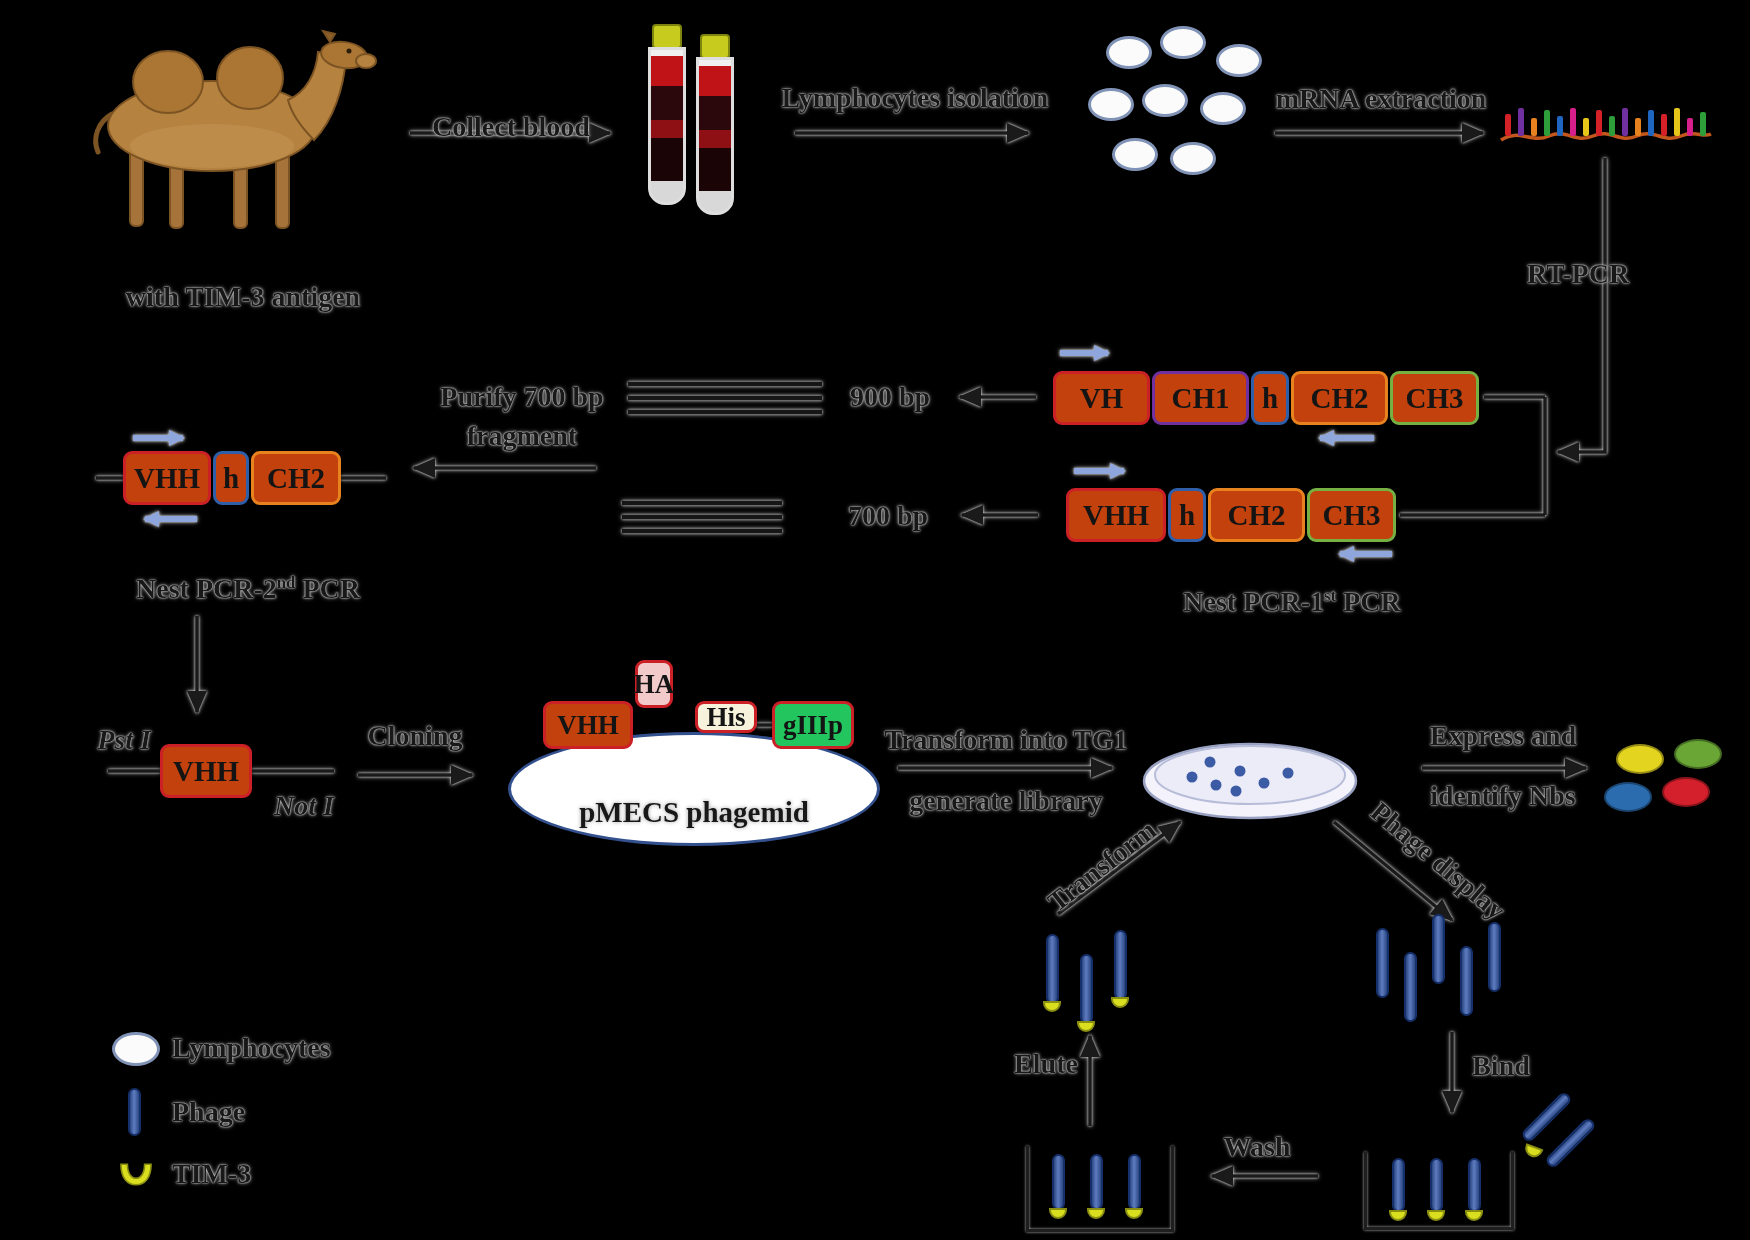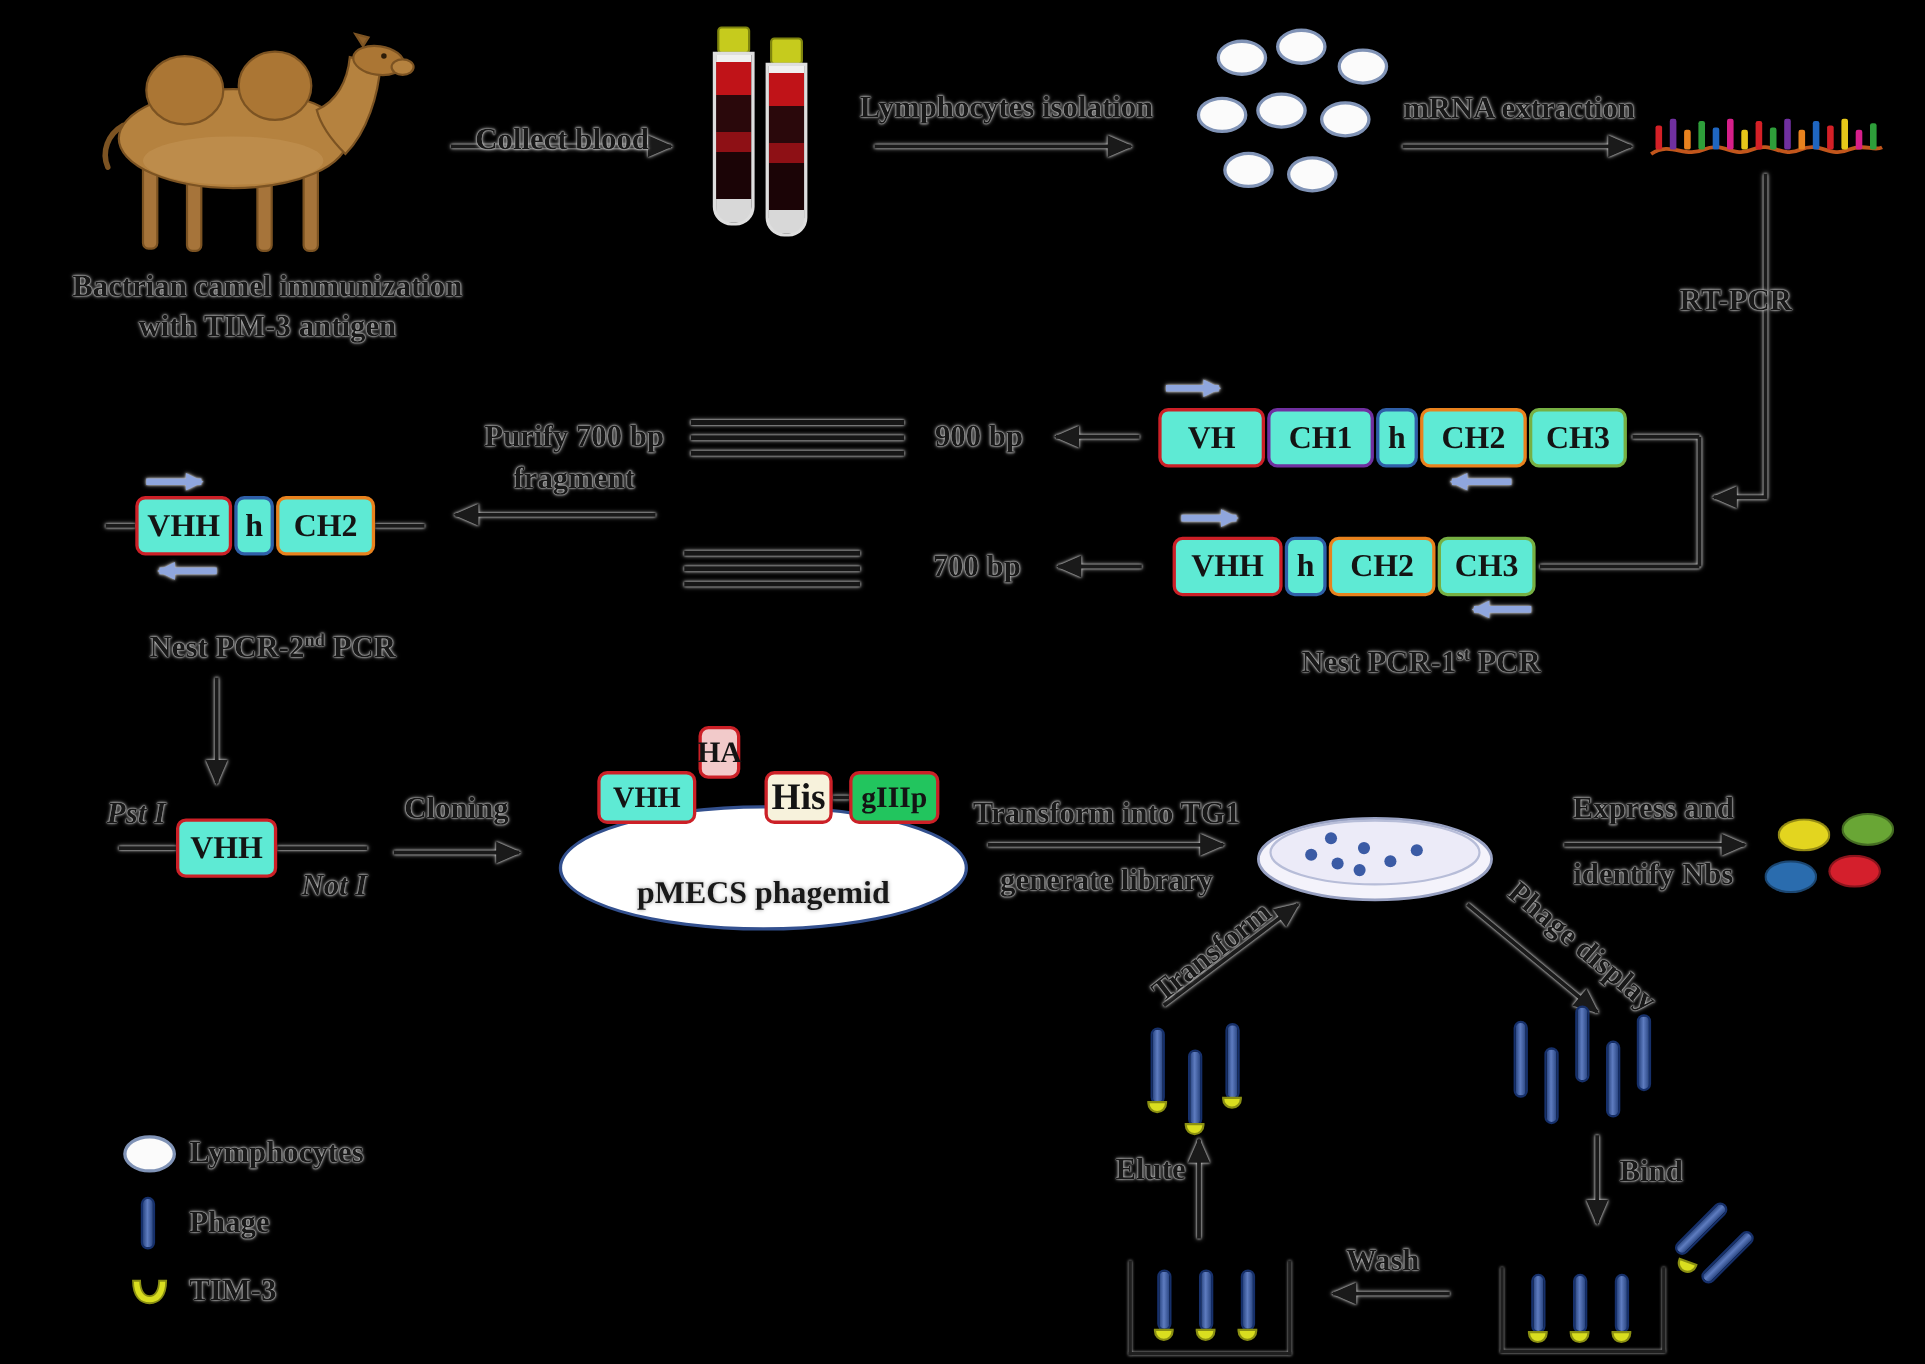--- a/index.html
+++ b/index.html
@@ -8,21 +8,21 @@
             font-family:"Liberation Serif", serif; }
   .lbl { position:absolute; transform:translate(-50%,-50%); font-weight:bold; font-size:28px;
          color:#181818; text-shadow:0 0 1px #e8e8e8, 0 0 2px #d9d9d9, 0 0 4px #a0a0a0;
          white-space:nowrap; text-align:center; }
   .lbl sup { font-size:0.6em; }
   .it { font-style:italic; }
   .lbl-left { transform:translate(0,-50%); }
   .rot-neg { transform:translate(-50%,-50%) rotate(-38deg); }
   .rot-pos { transform:translate(-50%,-50%) rotate(40deg); }
   .gbox { position:absolute; display:flex; align-items:center; justify-content:center;
-          background:#5eead4; border:3.5px solid #333; border-radius:9px;
+          background:#c2410c; border:3.5px solid #333; border-radius:9px;
           font-weight:bold; font-size:29px; color:#141414; height:54px; }
   .b-red{border-color:#cc2027} .b-purple{border-color:#7030a0} .b-blue{border-color:#2f5fa8}
   .b-orange{border-color:#e8821e} .b-green{border-color:#76b043}
   .fill-ha{background:#f2caca} .fill-his{background:#f7f2dc} .fill-g3{background:#22c55e}
   .cell { position:absolute; width:46px; height:33px; background:#fbfbfb;
           border:3px solid #8093b6; border-radius:50%; }
   .phage { position:absolute; width:13px; background:linear-gradient(90deg,#2b4783,#5e7cc0 45%,#2b4783);
            border:2px solid #16306b; border-radius:7px; }
   .timdot { position:absolute; width:18px; height:11px; background:#d9de1f;
             border:2px solid #8a8f12; border-radius:0 0 10px 10px; }
@@ -152,21 +152,20 @@
     <rect x="112" y="26" width="6" height="20" rx="2" fill="#2e9e3a"></rect>
       <rect x="125" y="18" width="6" height="28" rx="2" fill="#7030a0"></rect>
     <rect x="138" y="28" width="6" height="18" rx="2" fill="#e8821e"></rect>
       <rect x="151" y="20" width="6" height="26" rx="2" fill="#1f66c1"></rect>
     <rect x="164" y="24" width="6" height="22" rx="2" fill="#d42027"></rect>
       <rect x="177" y="18" width="6" height="28" rx="2" fill="#e6c719"></rect>
     <rect x="190" y="28" width="6" height="18" rx="2" fill="#d61f8a"></rect>
       <rect x="203" y="22" width="6" height="24" rx="2" fill="#2e9e3a"></rect>
   </svg>
 
-  <div class="lbl" style="left:243px; top:261px;">Bactrian camel immunization</div>
   <div class="lbl" style="left:243px; top:297px;">with TIM-3 antigen</div>
   <div class="lbl" style="left:511px; top:95px;margin-top:32px;">Collect blood</div>
   <div class="lbl" style="left:915px; top:98px;">Lymphocytes isolation</div>
   <div class="lbl" style="left:1381px; top:99px;">mRNA extraction</div>
   <div class="lbl" style="left:1578px; top:274px;">RT-PCR</div>
 
   <div class="gbox b-red" style="left:1053px; top:371px; width:97px;">VH</div>
   <div class="gbox b-purple" style="left:1152px; top:371px; width:97px;">CH1</div>
   <div class="gbox b-blue" style="left:1251px; top:371px; width:38px;">h</div>
   <div class="gbox b-orange" style="left:1291px; top:371px; width:97px;">CH2</div>
@@ -189,21 +188,21 @@
   <div class="lbl" style="left:248px; top:589px;"><span>Nest PCR-2</span><sup>nd</sup><span> PCR</span></div>
 
   <div class="lbl it" style="left:124px; top:740px;">Pst I</div>
   <div class="gbox b-red" style="left:160px; top:744px; width:92px;">VHH</div>
   <div class="lbl it" style="left:304px; top:806px;">Not I</div>
   <div class="lbl" style="left:415px; top:736px;">Cloning</div>
 
   <div class="bigellipse"></div>
   <div class="gbox b-red" style="left:543px; top:701px; width:90px; height:48px; font-size:27px;">VHH</div>
   <div class="gbox b-red fill-ha" style="left:635px; top:660px; width:38px; height:48px; font-size:27px;">HA</div>
-  <div class="gbox b-red fill-his" style="left:695px; top:701px; width:62px; height:48px; font-size:34px;">His</div>
+  <div class="gbox b-red fill-his" style="left:695px; top:701px; width:62px; height:32px; font-size:27px;">His</div>
   <div class="gbox b-red fill-g3" style="left:772px; top:701px; width:82px; height:48px; font-size:27px;">gIIIp</div>
   <div class="lbl" style="left:694px; top:812px; font-size:29px;">pMECS phagemid</div>
 
   <div class="lbl" style="left:1006px; top:740px;text-align:right;">Transform into TG1</div>
   <div class="lbl" style="left:1006px; top:801px;">generate library</div>
   <div class="lbl" style="left:1503px; top:736px;">Express and</div>
   <div class="lbl" style="left:1503px; top:796px;">identify Nbs</div>
 
   <svg class="figure" style="left:1140px; top:732px;" width="220" height="92" viewBox="0 0 220 92">
     <ellipse cx="110" cy="49" rx="106" ry="37" fill="#f4f3fb" stroke="#98a1c2" stroke-width="2.5"></ellipse>

